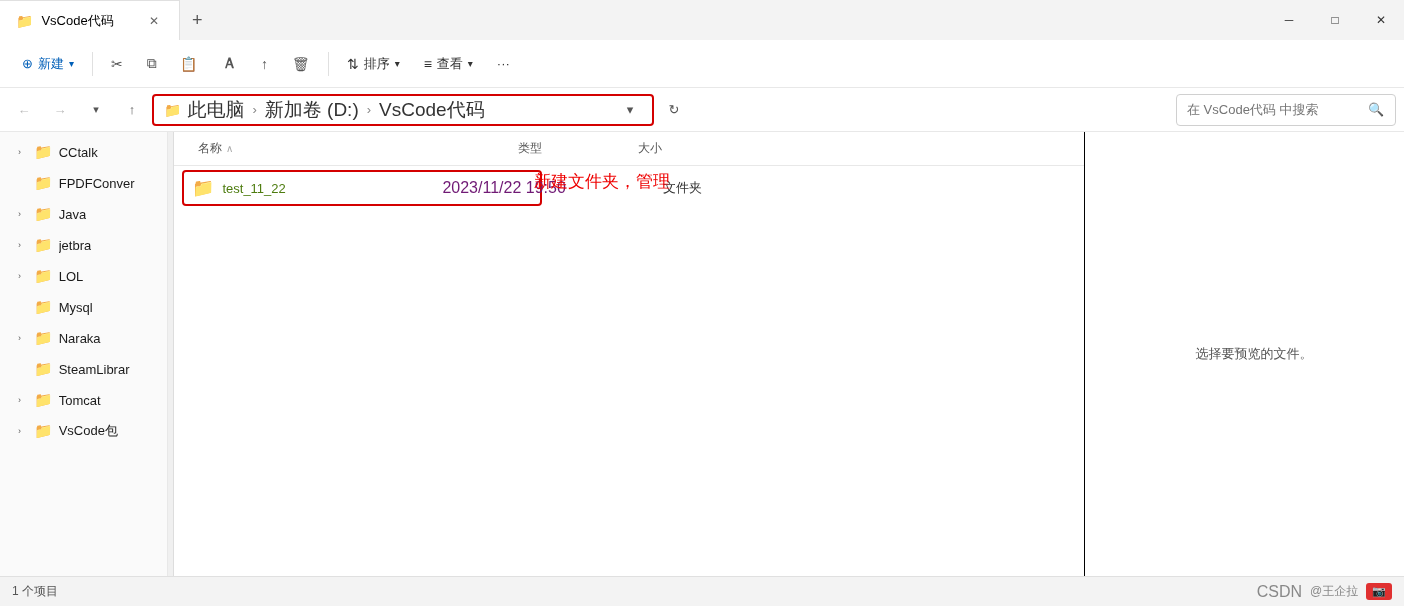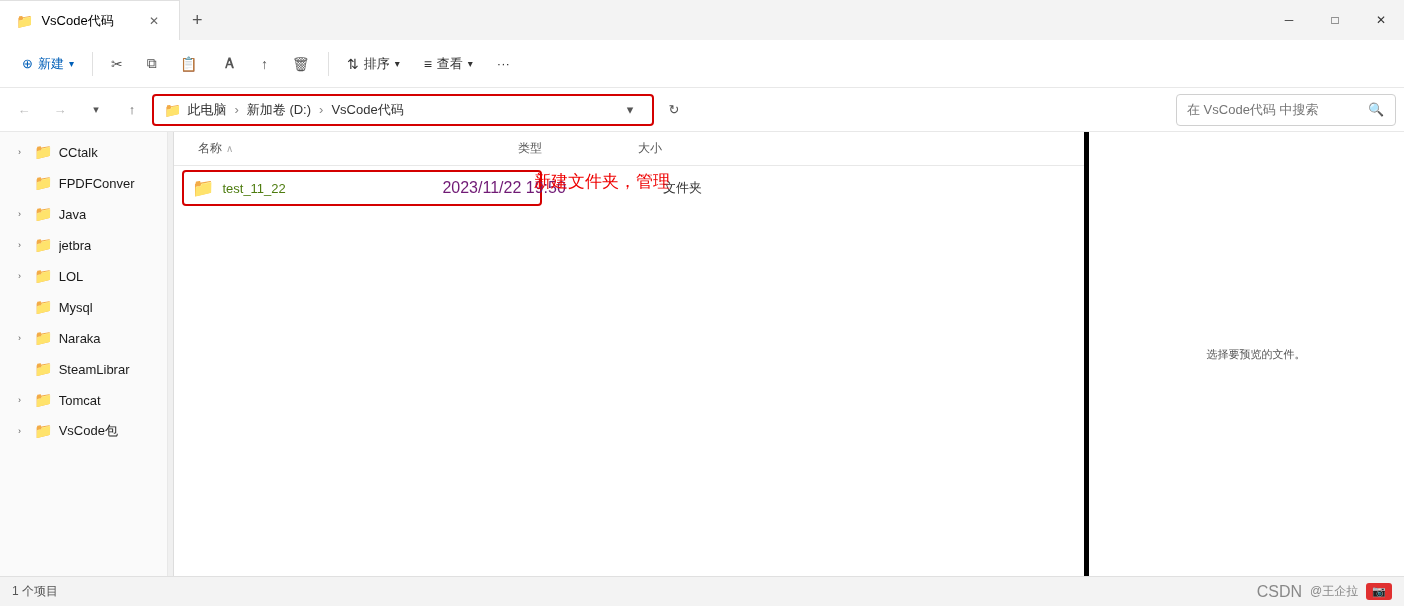--- a/index.html
+++ b/index.html
@@ -132,21 +132,21 @@
       gap: 6px;
       background: #fff;
       max-width: 560px;
     }
     .address-folder-icon {
       color: #e8b84b;
       font-size: 14px;
     }
     .address-text {
       color: #333;
-      font-size: 13px;
+      font-size: 19px;
     }
     .address-separator { color: #888; margin: 0 2px; }
     .address-down-btn {
       margin-left: auto;
       width: 24px;
       height: 24px;
       display: flex;
       align-items: center;
       justify-content: center;
       cursor: pointer;
@@ -284,26 +284,26 @@
     }
     .file-name { font-size: 13px; color: #4d7c0f; flex: 0 0 220px; }
     .file-date { font-size: 16px; color: #701a75; flex: 0 0 180px; }
     .file-type { font-size: 13px; color: #333; flex: 0 0 120px; text-align: center; }
     .file-size { font-size: 13px; color: #333; }
 
     
     .preview-pane {
       width: 320px;
       min-width: 320px;
-      border-left: 5px solid #000000;
+      border-left: 1px solid #000000;
       display: flex;
       align-items: center;
       justify-content: center;
       color: #555;
-      font-size: 11px;
+      font-size: 13px;
       padding-left: 19px;
     }
 
     
     .status-bar {
       height: 30px;
       background: #f3f3f3;
       border-top: 1px solid #e0e0e0;
       display: flex;
       align-items: center;

